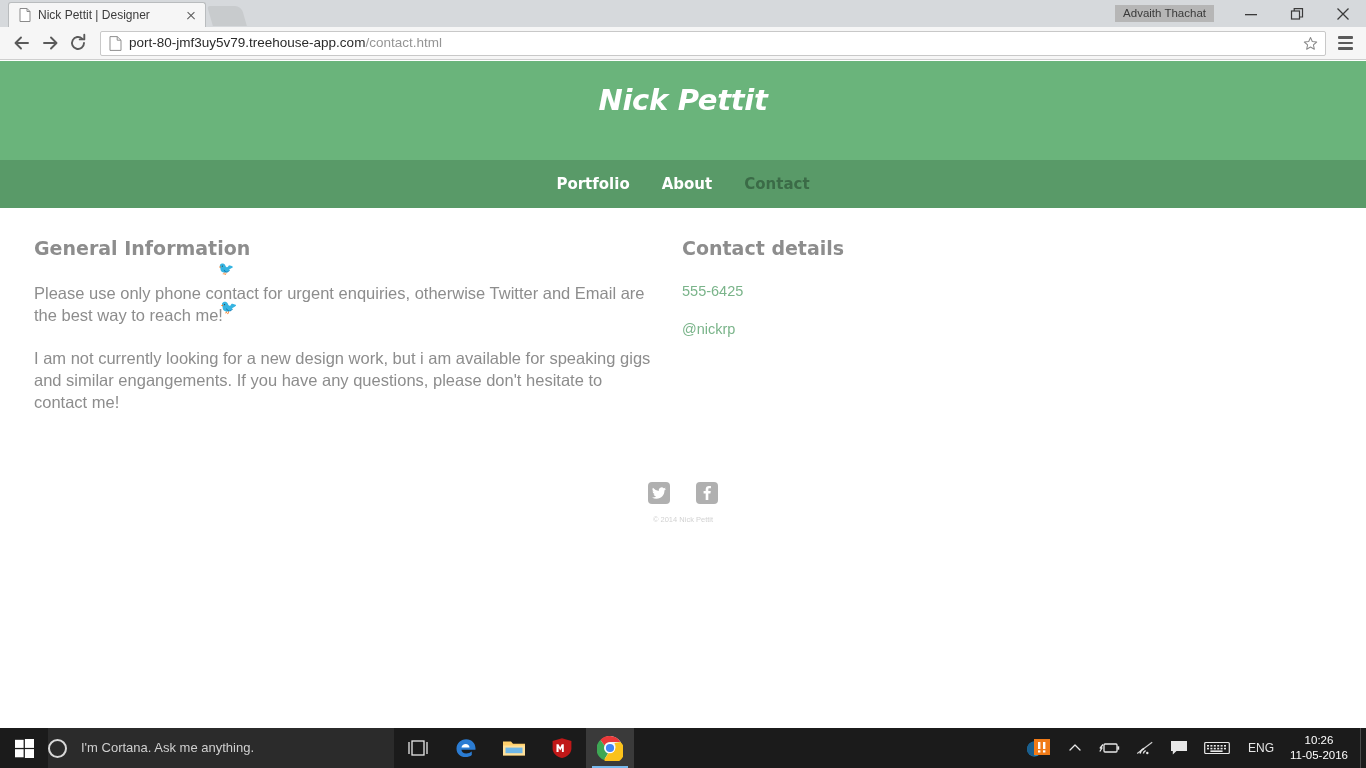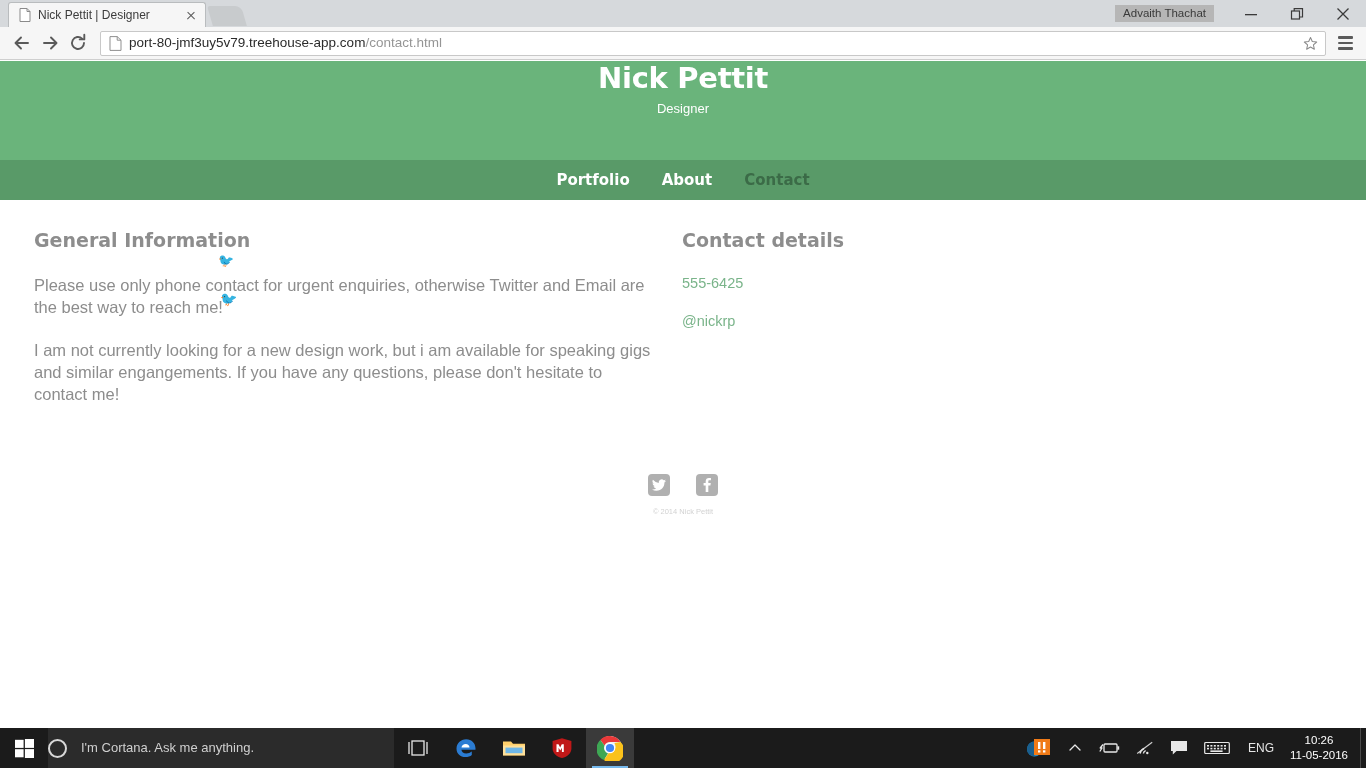--- a/index.html
+++ b/index.html
@@ -160,38 +160,40 @@
     width: 1366px;
     height: 667px;
     background: #ffffff;
     overflow: hidden;
   }
 
   .site-header {
     height: 99px;
     background: #6ab47b;
     text-align: center;
+    padding-top: 22px;
+    font-style: italic;
   }
   .site-name {
     font-family: "DejaVu Sans", sans-serif;
     font-size: 29px;
     font-weight: bold;
     color: #ffffff;
     letter-spacing: -0.3px;
     line-height: 34px;
   }
   .site-tagline {
     font-size: 13px;
     color: #ffffff;
     margin-top: 6px;
     line-height: 16px;
   }
 
   .site-nav {
-    height: 40px;
+    height: 48px;
     background: #599a68;
     display: flex;
     align-items: center;
     justify-content: center;
   }
   .nav-link {
     font-family: "DejaVu Sans", sans-serif;
     font-size: 15px;
     font-weight: bold;
     color: #ffffff;
@@ -426,21 +428,20 @@
       <span></span>
         <span></span>
         <span></span>
     </span>
   </div>
 
   <div class="viewport">
 
     <div class="site-header">
       <div class="site-name">Nick Pettit</div>
-      <div class="site-tagline">Designer</div>
     </div>
 
     <div class="site-nav">
       <a class="nav-link" href="#">Portfolio</a>
       <a class="nav-link" href="#">About</a>
       <a class="nav-link active" href="#">Contact</a>
     </div>
 
     <div class="page-body">
       <div class="col-left">

